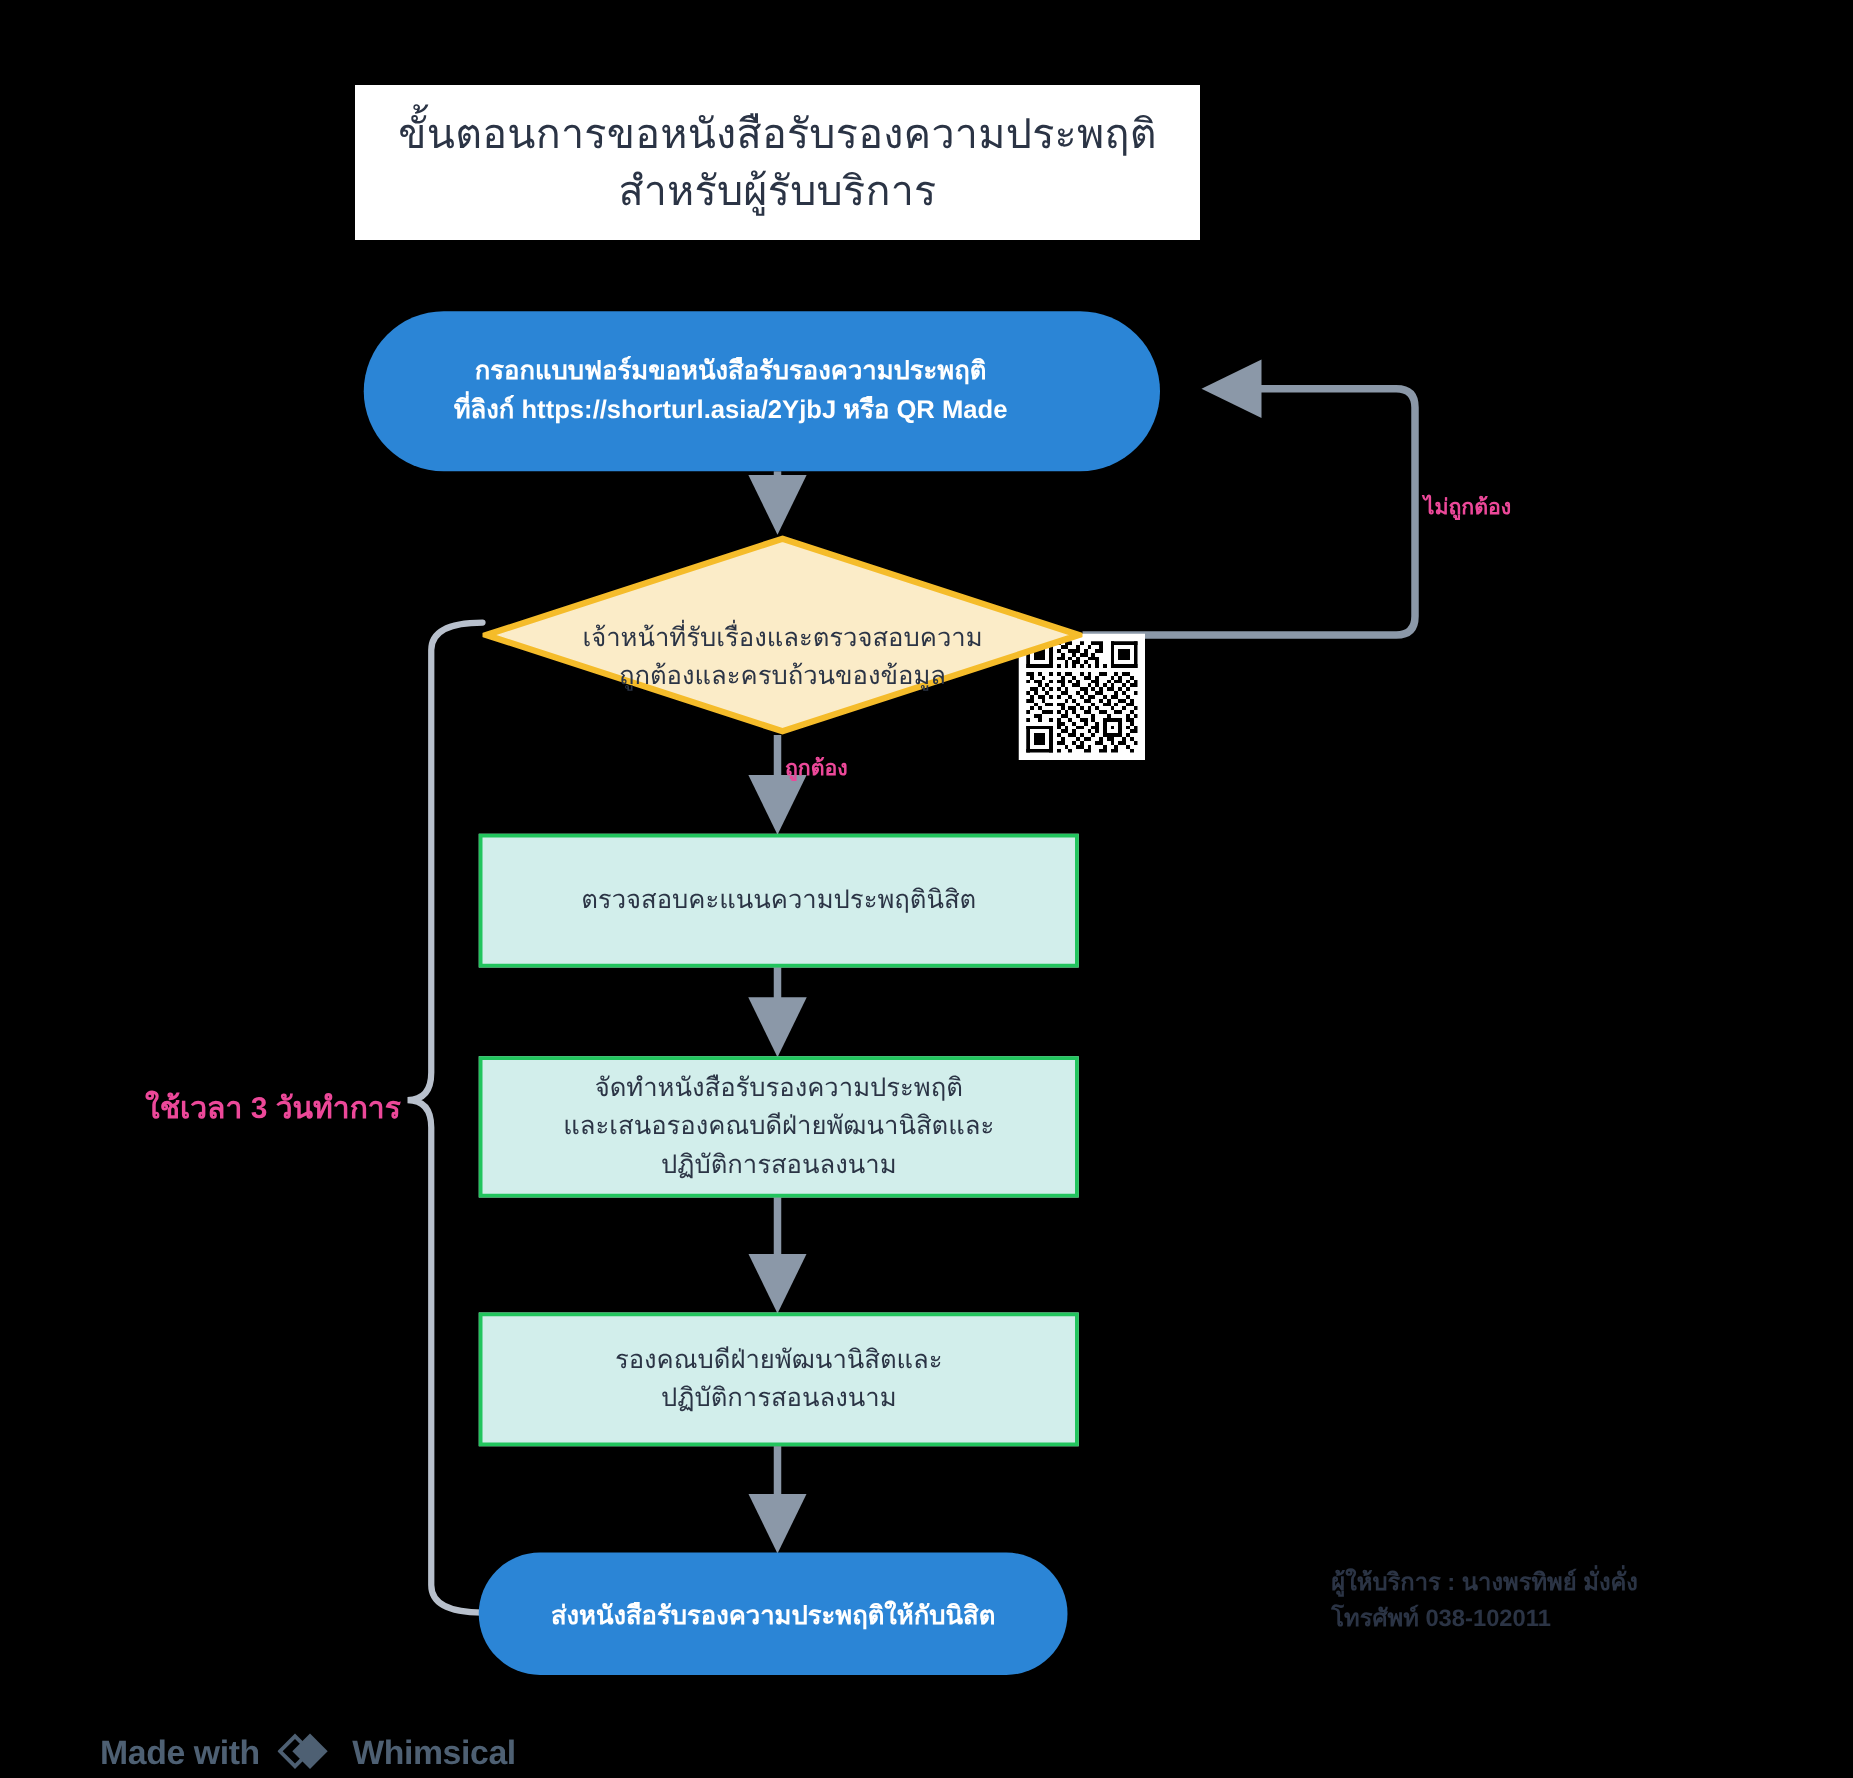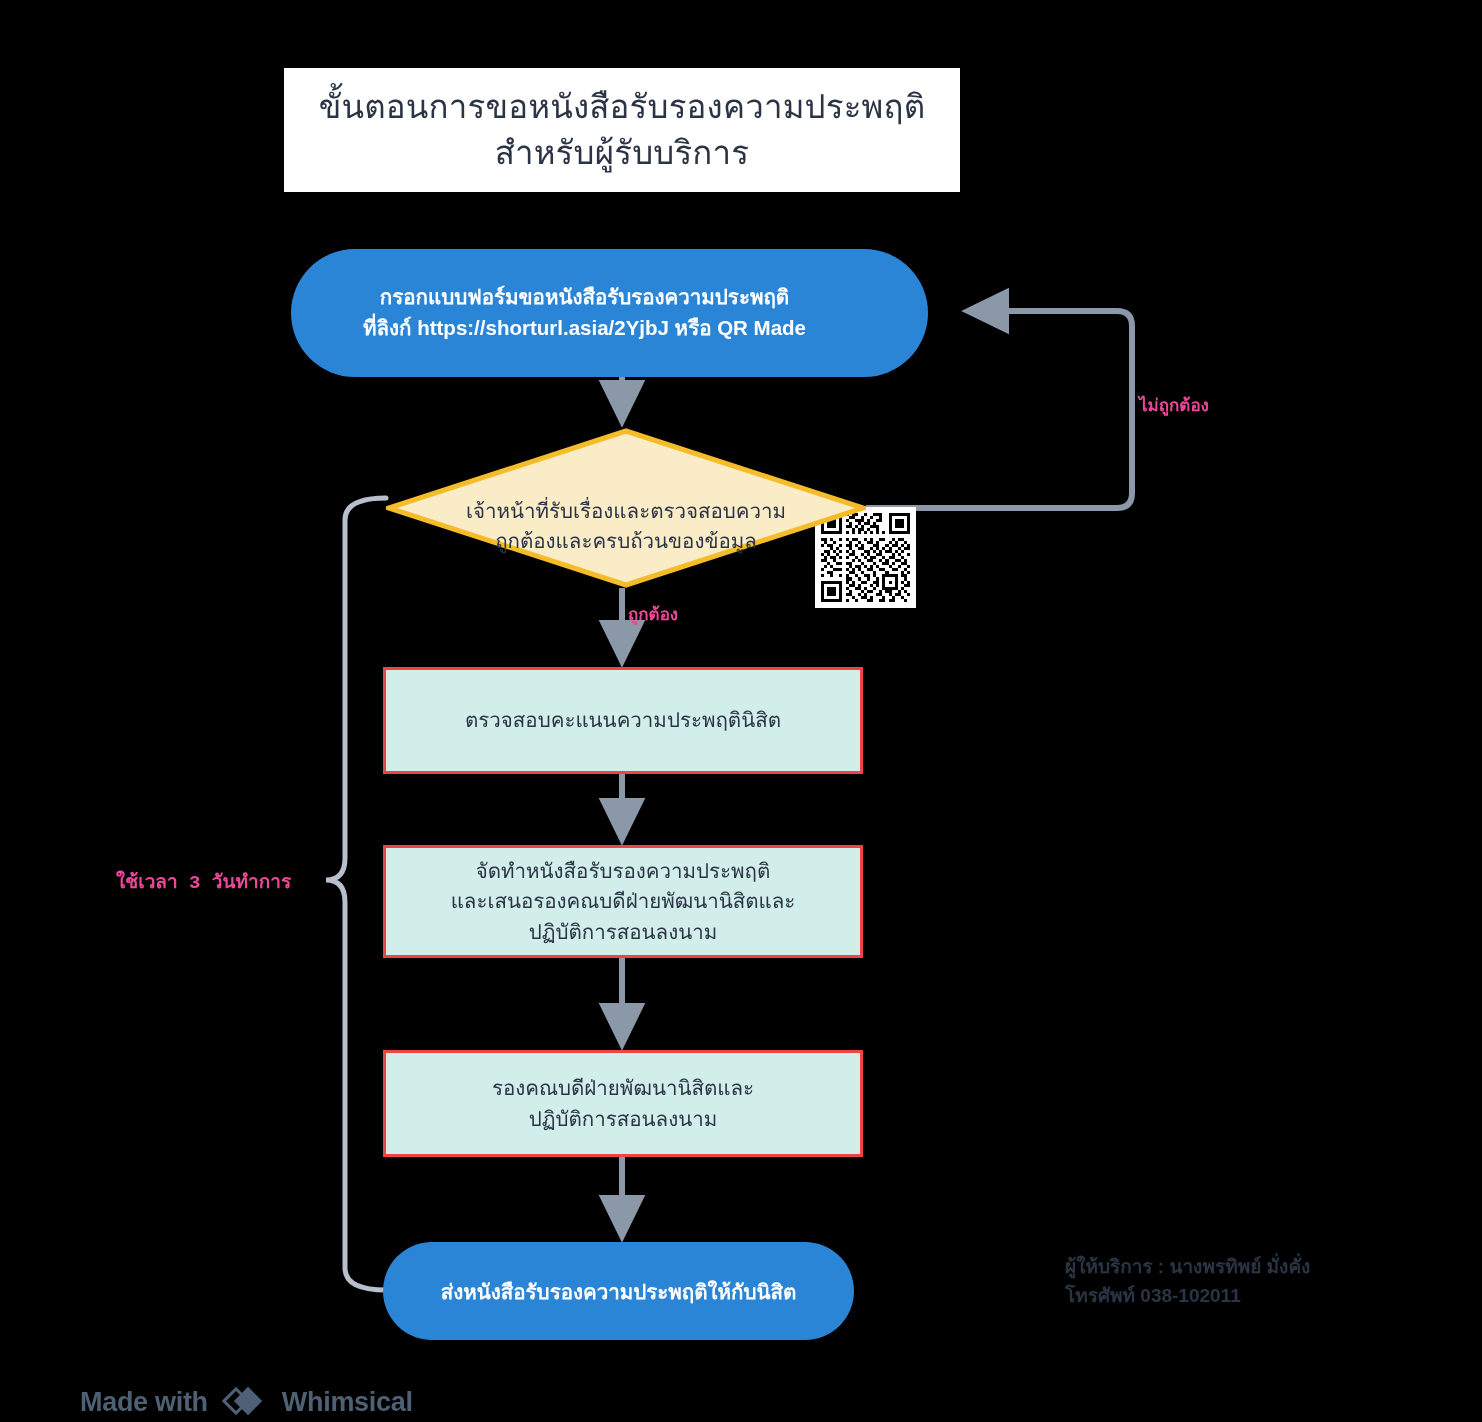--- a/index.html
+++ b/index.html
@@ -92,21 +92,21 @@
     color: #2b3445;
     font-size: 20.5px;
     line-height: 1.45;
     z-index: 2;
     padding: 0 54px;
     margin-top: 36px;
   }
 
   .teal-box {
     background: #d2eeeb;
-    border: 3px solid #ef4444;
+    border: 3px solid #22c55e;
     color: #2b3445;
     font-size: 20.5px;
     line-height: 1.48;
   }
   #node-check  { left: 383px; top: 667px;  width: 480px; height: 107px; }
   #node-prepare{ left: 383px; top: 845px;  width: 480px; height: 113px; }
   #node-sign   { left: 383px; top: 1050px; width: 480px; height: 107px; }
 
   #node-send {
     left: 383px; top: 1242px;
@@ -119,22 +119,21 @@
     position: absolute;
     color: #ec4899;
     font-size: 17px;
     font-weight: bold;
     white-space: nowrap;
   }
   #label-invalid { left: 1139px; top: 391px; }
   #label-valid   { left: 628px;  top: 600px; }
   #label-duration {
     left: 116px; top: 866px;
-    font-size: 19px;
-    font-family: Liberation Mono, monospace;
+    font-size: 24px;
   }
 
   
   #contact {
     position: absolute;
     left: 1065px; top: 1252px;
     color: #2b3445;
     font-size: 19px;
     font-weight: bold;
     line-height: 1.55;

